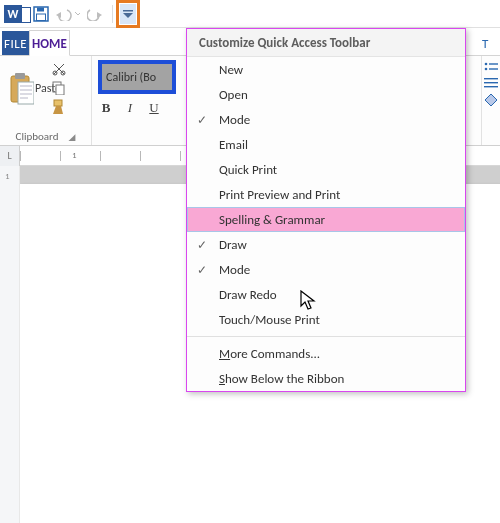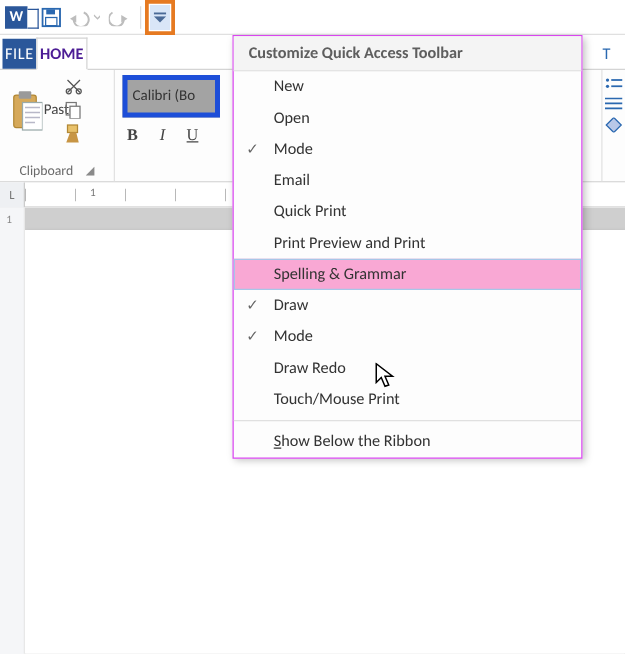--- a/index.html
+++ b/index.html
@@ -465,19 +465,23 @@
   </div>
   <div class="menu-item">
     <span class="chk"></span>
     <span>Touch/Mouse Print</span>
   </div>
 
   <div class="menu-section-sep"></div>
 
   <div class="menu-item">
     <span class="chk"></span>
+    <span><span class="amp">M</span><span>ore Commands...</span></span>
+  </div>
+  <div class="menu-item">
+    <span class="chk"></span>
     <span><span class="amp">S</span><span>how Below the Ribbon</span></span>
   </div>
 </div>
 
 <svg class="cursor" width="18" height="22">
   <path d="M1 1 L1 16 L5 12 L8 19 L11 18 L8 11 L14 11 Z" fill="#fff" stroke="#000" stroke-width="1.2"></path>
 </svg>
 
 </body></html>

